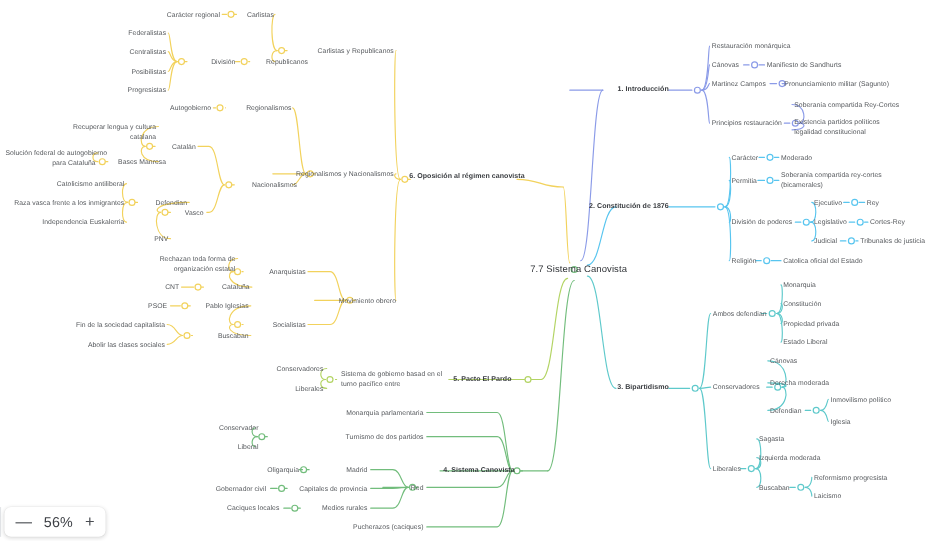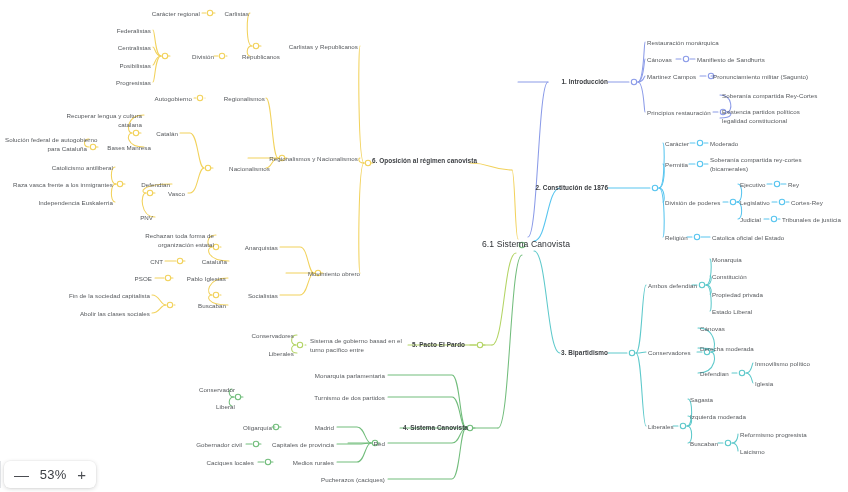--- a/index.html
+++ b/index.html
@@ -218,21 +218,21 @@
       <path d="M170,278 L173,278" stroke="#f2d25c" fill="none" stroke-width="1.05" stroke-linecap="round"></path>
       <circle cx="168" cy="278" r="2.7" fill="#ffffff" stroke="#f2d25c" stroke-width="1.1"></circle>
       <path d="M164,278 L155,278" stroke="#f2d25c" fill="none" stroke-width="1.05" stroke-linecap="round"></path>
       <path d="M174,305 L175,305" stroke="#f2d25c" fill="none" stroke-width="1.05" stroke-linecap="round"></path>
       <circle cx="170" cy="305" r="2.7" fill="#ffffff" stroke="#f2d25c" stroke-width="1.1"></circle>
       <path d="M166,305 C160,305 160,295 152,295 L152,295" stroke="#f2d25c" fill="none" stroke-width="1.05" stroke-linecap="round"></path>
       <path d="M166,305 C160,305 160,313 152,313 L152,313" stroke="#f2d25c" fill="none" stroke-width="1.05" stroke-linecap="round"></path>
       <circle cx="522" cy="245" r="2.7" fill="#ffffff" stroke="#72bd7c" stroke-width="1.1"></circle>
     </svg>
 
-  <div class="lbl root c" style="left:466px;top:240px;width:120px;">6.1 Sistema Canovista</div>
+  <div class="lbl root c" style="left:466px;top:240px;width:120px;">7.7 Sistema Canovista</div>
 
   <div class="lbl main r" style="left:520px;top:78px;width:88px;">1. Introducción</div>
   <div class="lbl" style="left:647px;top:39px;">Restauración monárquica</div>
   <div class="lbl" style="left:647px;top:56px;">Cánovas</div>
   <div class="lbl" style="left:697px;top:56px;">Manifiesto de Sandhurts</div>
   <div class="lbl" style="left:647px;top:73px;">Martinez Campos</div>
   <div class="lbl" style="left:713px;top:73px;">Pronunciamiento militar (Sagunto)</div>
   <div class="lbl" style="left:647px;top:109px;">Principios restauración</div>
   <div class="lbl" style="left:722px;top:92px;">Soberanía compartida Rey-Cortes</div>
   <div class="lbl" style="left:722px;top:108px;">Existencia partidos políticos
@@ -331,17 +331,17 @@
   <div class="lbl r" style="left:222px;top:292px;width:56px;">Socialistas</div>
   <div class="lbl r" style="left:172px;top:275px;width:54px;">Pablo Iglesias</div>
   <div class="lbl r" style="left:120px;top:275px;width:32px;">PSOE</div>
   <div class="lbl r" style="left:176px;top:302px;width:50px;">Buscaban</div>
   <div class="lbl r" style="left:48px;top:292px;width:102px;">Fin de la sociedad capitalista</div>
   <div class="lbl r" style="left:48px;top:310px;width:102px;">Abolir las clases sociales</div>
 
   <div class="zdiv"></div>
   <div class="zoombar">
     <span class="zb">—</span>
-    <span class="zpct">53%</span>
+    <span class="zpct">56%</span>
     <span class="zb">+</span>
   </div>
 
 </div>
 
 </body></html>

